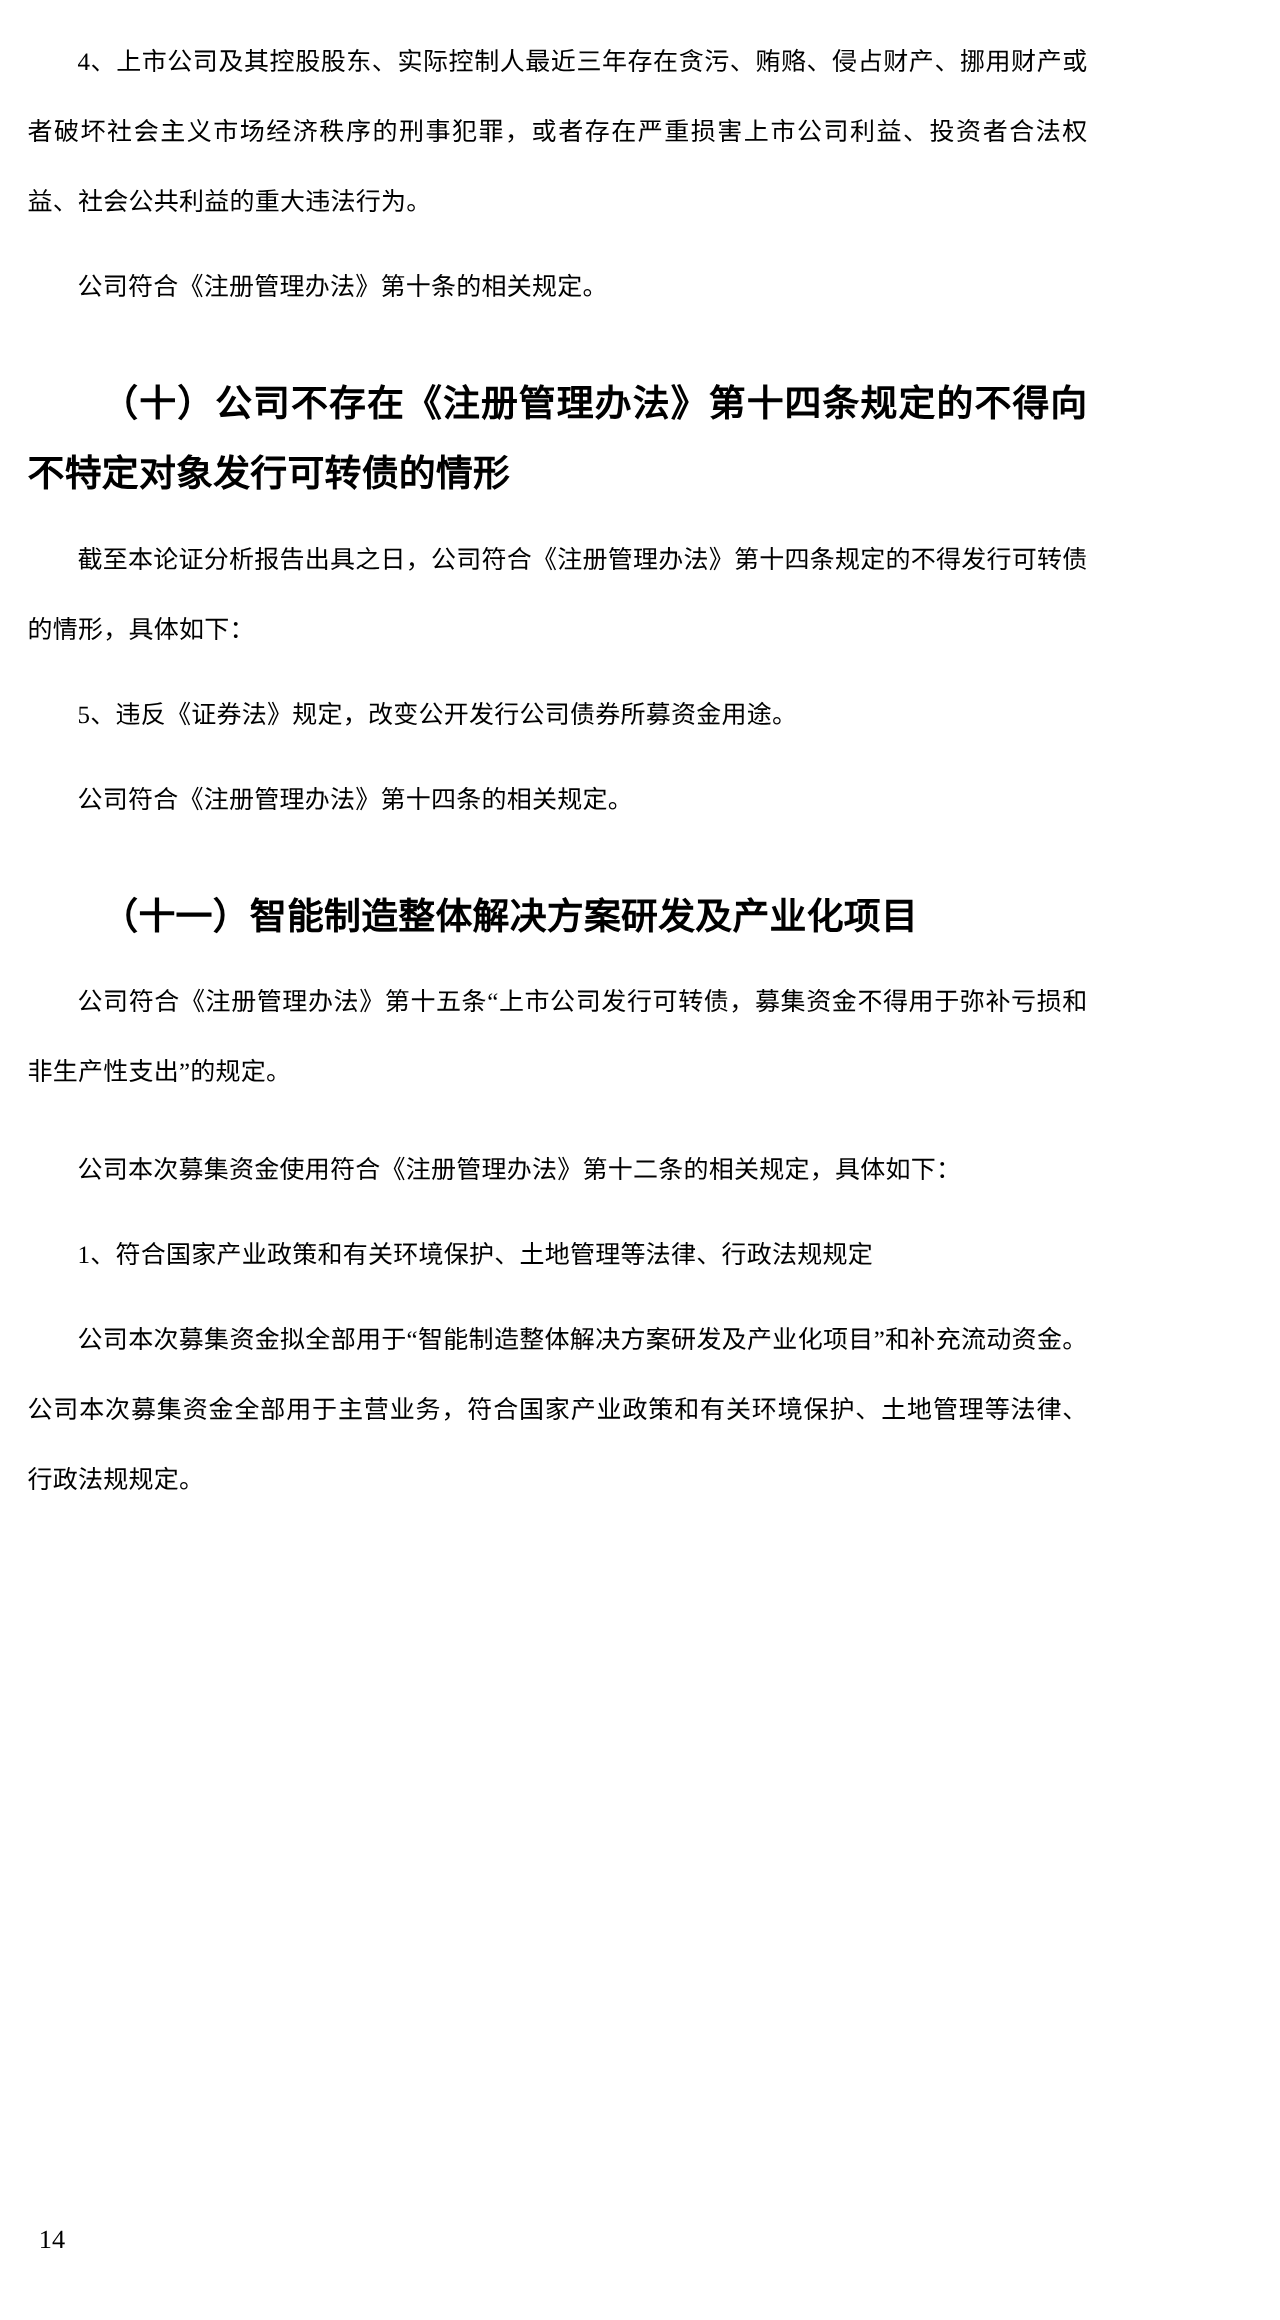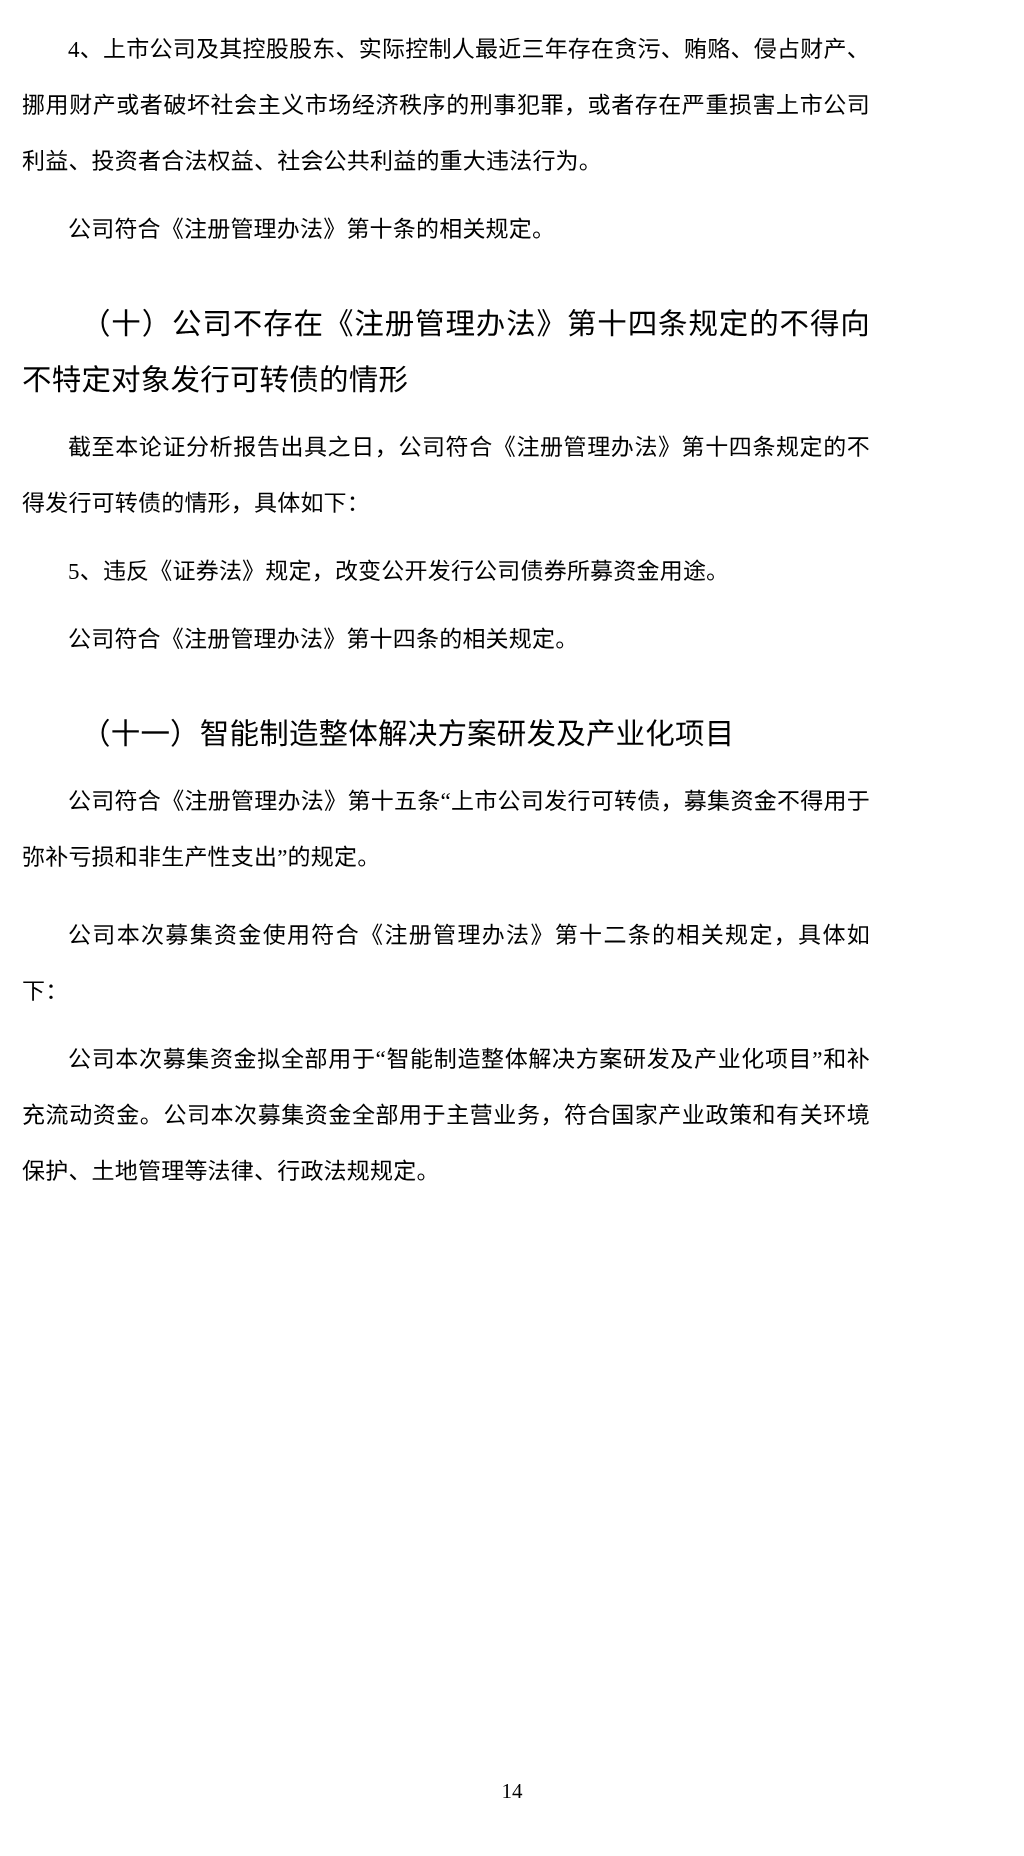--- a/index.html
+++ b/index.html
@@ -20,55 +20,55 @@
     box-sizing: border-box;
     overflow: hidden;
   }
   .content {
     position: absolute;
     left: 22px;
     top: 22px;
     width: 848px;
   }
   .para {
-    font-size: 23px;
+    font-size: 20px;
     line-height: 56px;
     text-align: justify;
     text-justify: inter-ideograph;
     text-align-last: left;
     margin: 0 0 12px 0;
     letter-spacing: 0.2px;
     word-break: break-all;
   }
   .para.indent {
     text-indent: 2em;
   }
   .heading {
     font-size: 29.5px;
     line-height: 56px;
-    font-weight: normal;
+    font-weight: bold;
     text-indent: 2em;
     margin: 16px 0 12px 0;
     text-align: justify;
     text-justify: inter-ideograph;
     text-align-last: left;
     letter-spacing: 0.2px;
     word-break: break-all;
     font-family: "Liberation Sans", "DejaVu Sans", sans-serif;
   }
   .spacer-sm { height: 10px; }
   .footer {
     position: absolute;
     left: 0;
     right: 0;
     bottom: 52px;
-    text-align: center;
     font-size: 21px;
     line-height: 26px;
     font-family: "Liberation Serif", "DejaVu Serif", serif;
+    padding-left: 31px;
   }
 </style>
 </head>
 <body>
 
 <div class="page">
 
   <div class="content">
 
     <p class="para indent">4、上市公司及其控股股东、实际控制人最近三年存在贪污、贿赂、侵占财产、挪用财产或者破坏社会主义市场经济秩序的刑事犯罪，或者存在严重损害上市公司利益、投资者合法权益、社会公共利益的重大违法行为。</p>
@@ -91,20 +91,21 @@
     <h2 class="heading">（十一）智能制造整体解决方案研发及产业化项目</h2>
 
 
     <p class="para indent">公司符合《注册管理办法》第十五条“上市公司发行可转债，募集资金不得用于弥补亏损和非生产性支出”的规定。</p>
 
     <div class="spacer-sm"></div>
 
 
     <p class="para indent">公司本次募集资金使用符合《注册管理办法》第十二条的相关规定，具体如下：</p>
 
+    <p class="para indent">1、符合国家产业政策和有关环境保护、土地管理等法律、行政法规规定</p>
 
     <p class="para indent">公司本次募集资金拟全部用于“智能制造整体解决方案研发及产业化项目”和补充流动资金。公司本次募集资金全部用于主营业务，符合国家产业政策和有关环境保护、土地管理等法律、行政法规规定。</p>
 
   </div>
 
   <div class="footer">14</div>
 
 </div>
 
 </body></html>

